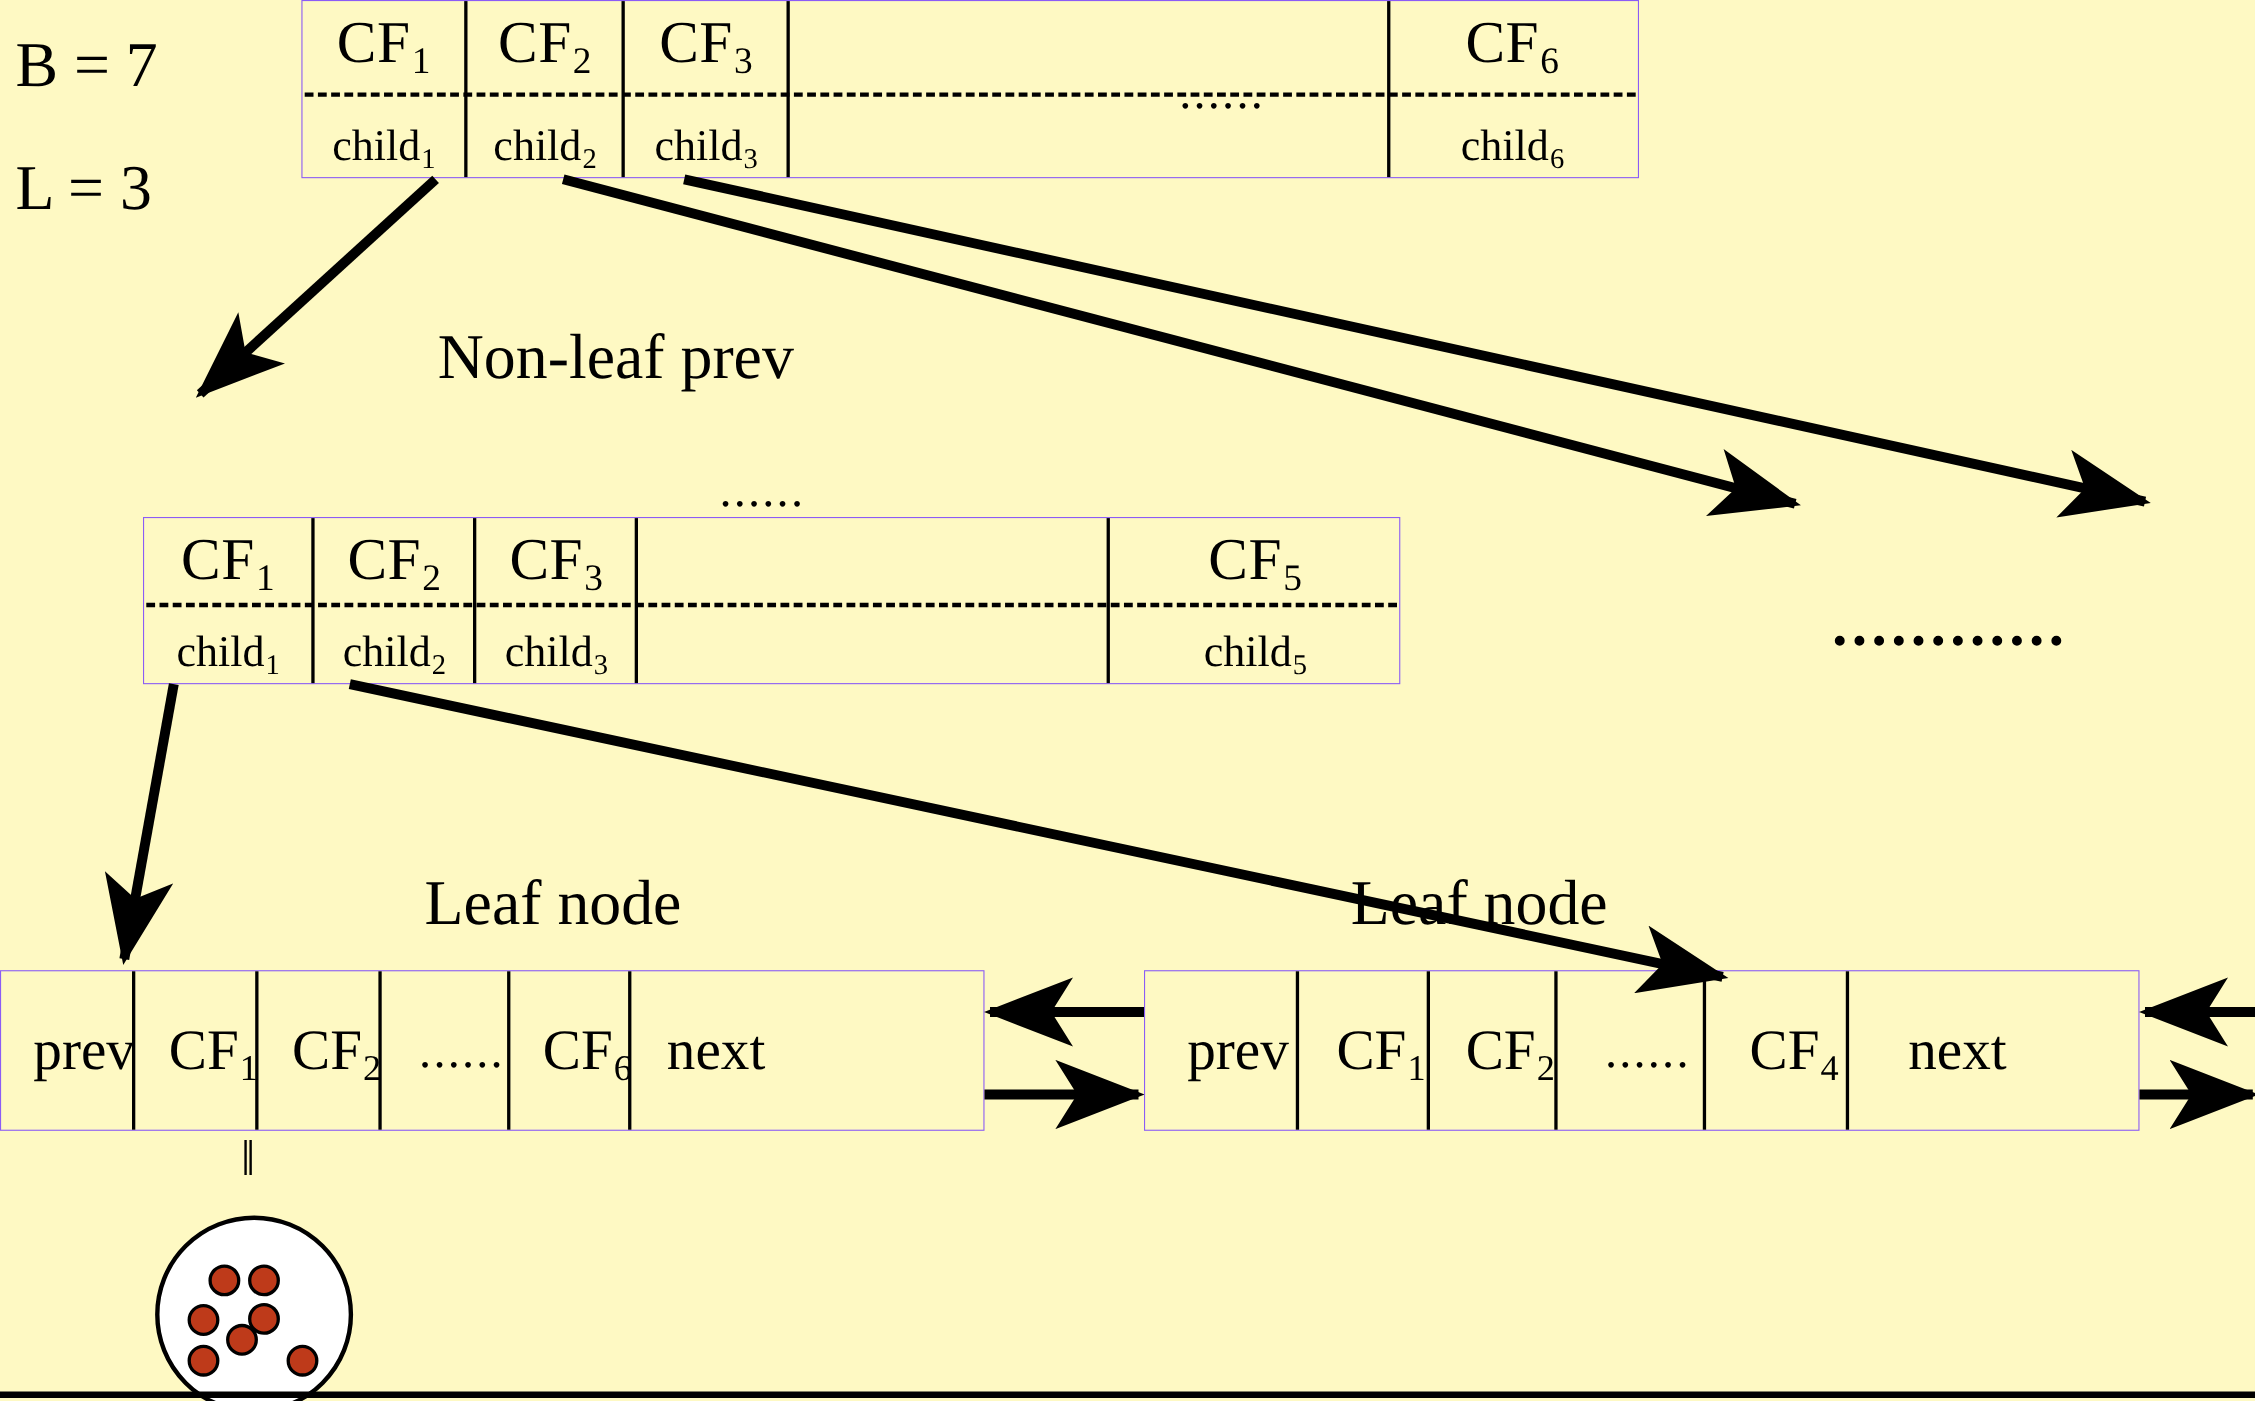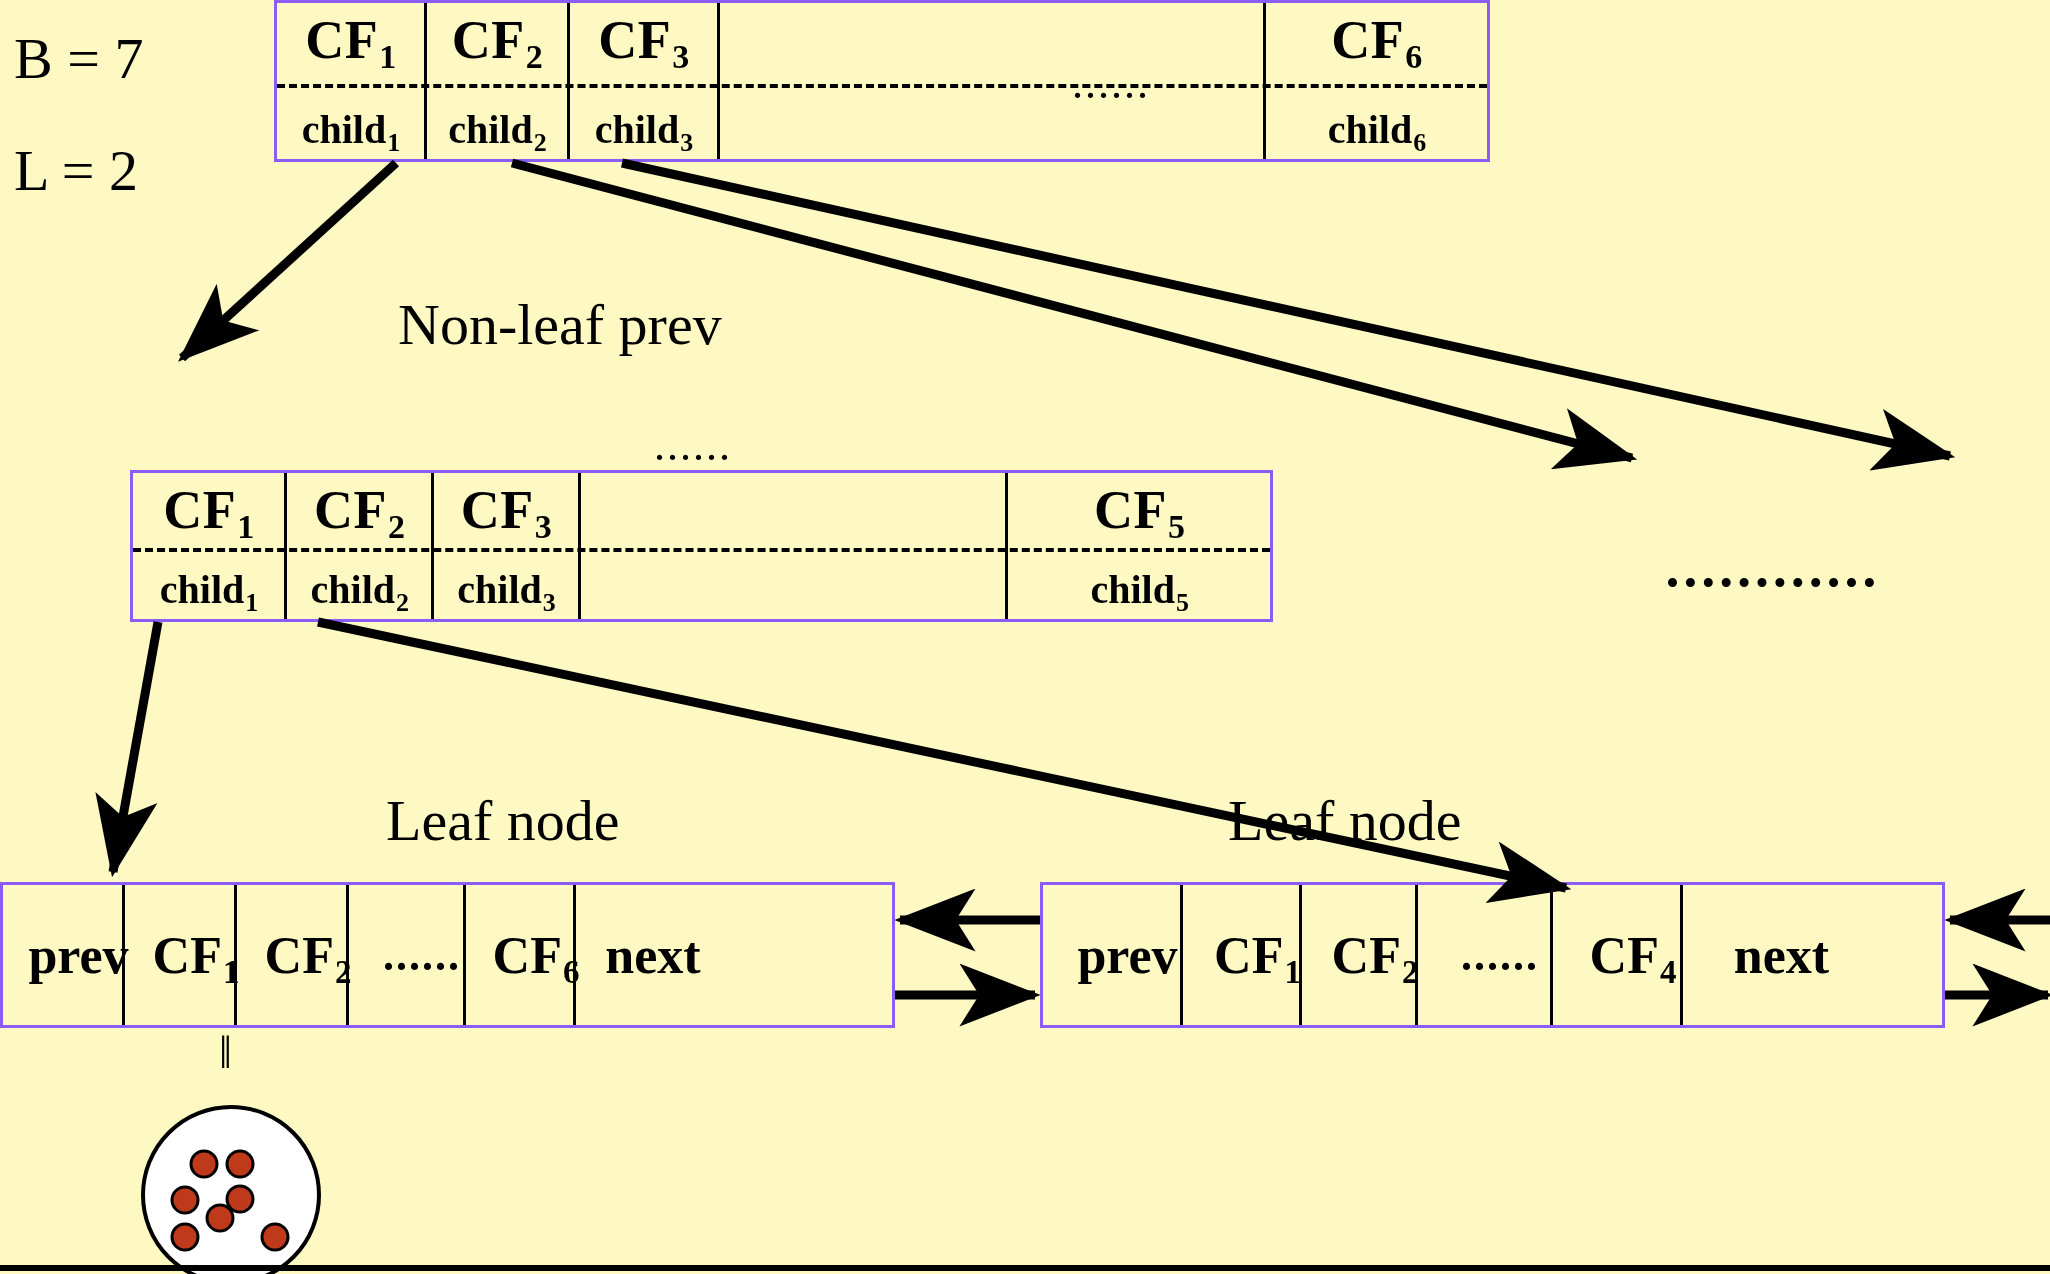--- a/index.html
+++ b/index.html
@@ -2,21 +2,21 @@
 <html><head>
 <meta charset="utf-8">
 <style>
   html, body { margin:0; padding:0; background:#ffffff; }
   body { font-family: "Liberation Serif", "DejaVu Serif", serif; color:#000; }
   #stage { position:relative; width:2050px; height:1274px; background:#fef9c3; overflow:hidden; }
 
   .lbl { position:absolute; white-space:nowrap; line-height:1; }
 
   
-  .node { position:absolute; box-sizing:border-box; border:3px solid #8b5cf6; display:flex;font-weight:bold; }
+  .node { position:absolute; box-sizing:border-box; border:1px solid #8b5cf6; display:flex; }
   .cell { box-sizing:border-box; border-right:3px solid #000; position:relative;
           display:flex; flex-direction:column; }
   .cell:last-child { border-right:none; }
   .cell .top, .cell .bot { flex:1 1 50%; display:flex; align-items:center; justify-content:center; }
   .cell .top { align-items:flex-start; padding-top:6px; }
   .cell .bot { align-items:flex-end; padding-bottom:6px; }
 
   .cf   { font-size:54px; letter-spacing:.5px; }
   .cf sub { font-size:34px; vertical-align:baseline; position:relative; top:10px; left:1px; }
   .ch   { font-size:40px; }
@@ -42,21 +42,21 @@
   .dot { stroke:#000; stroke-width:3; }
 
   .dotline { position:absolute; height:0; border-top:9px dotted #000; }
 </style>
 </head>
 <body>
 
 <div id="stage">
 
   <div class="lbl bigtxt" style="left:14px; top:30px;">B = 7</div>
-  <div class="lbl bigtxt" style="left:14px; top:142px;">L = 2</div>
+  <div class="lbl bigtxt" style="left:14px; top:142px;">L = 3</div>
 
   <div class="node" id="root-node" style="left:274px; top:0px; width:1216px; height:162px;">
     <div class="cell" style="width:150px;">
       <div class="top">
           <span class="cf"><span>CF</span><sub>1</sub></span>
         </div>
       <div class="bot">
           <span class="ch"><span>child</span><sub>1</sub></span>
         </div>
     </div>

